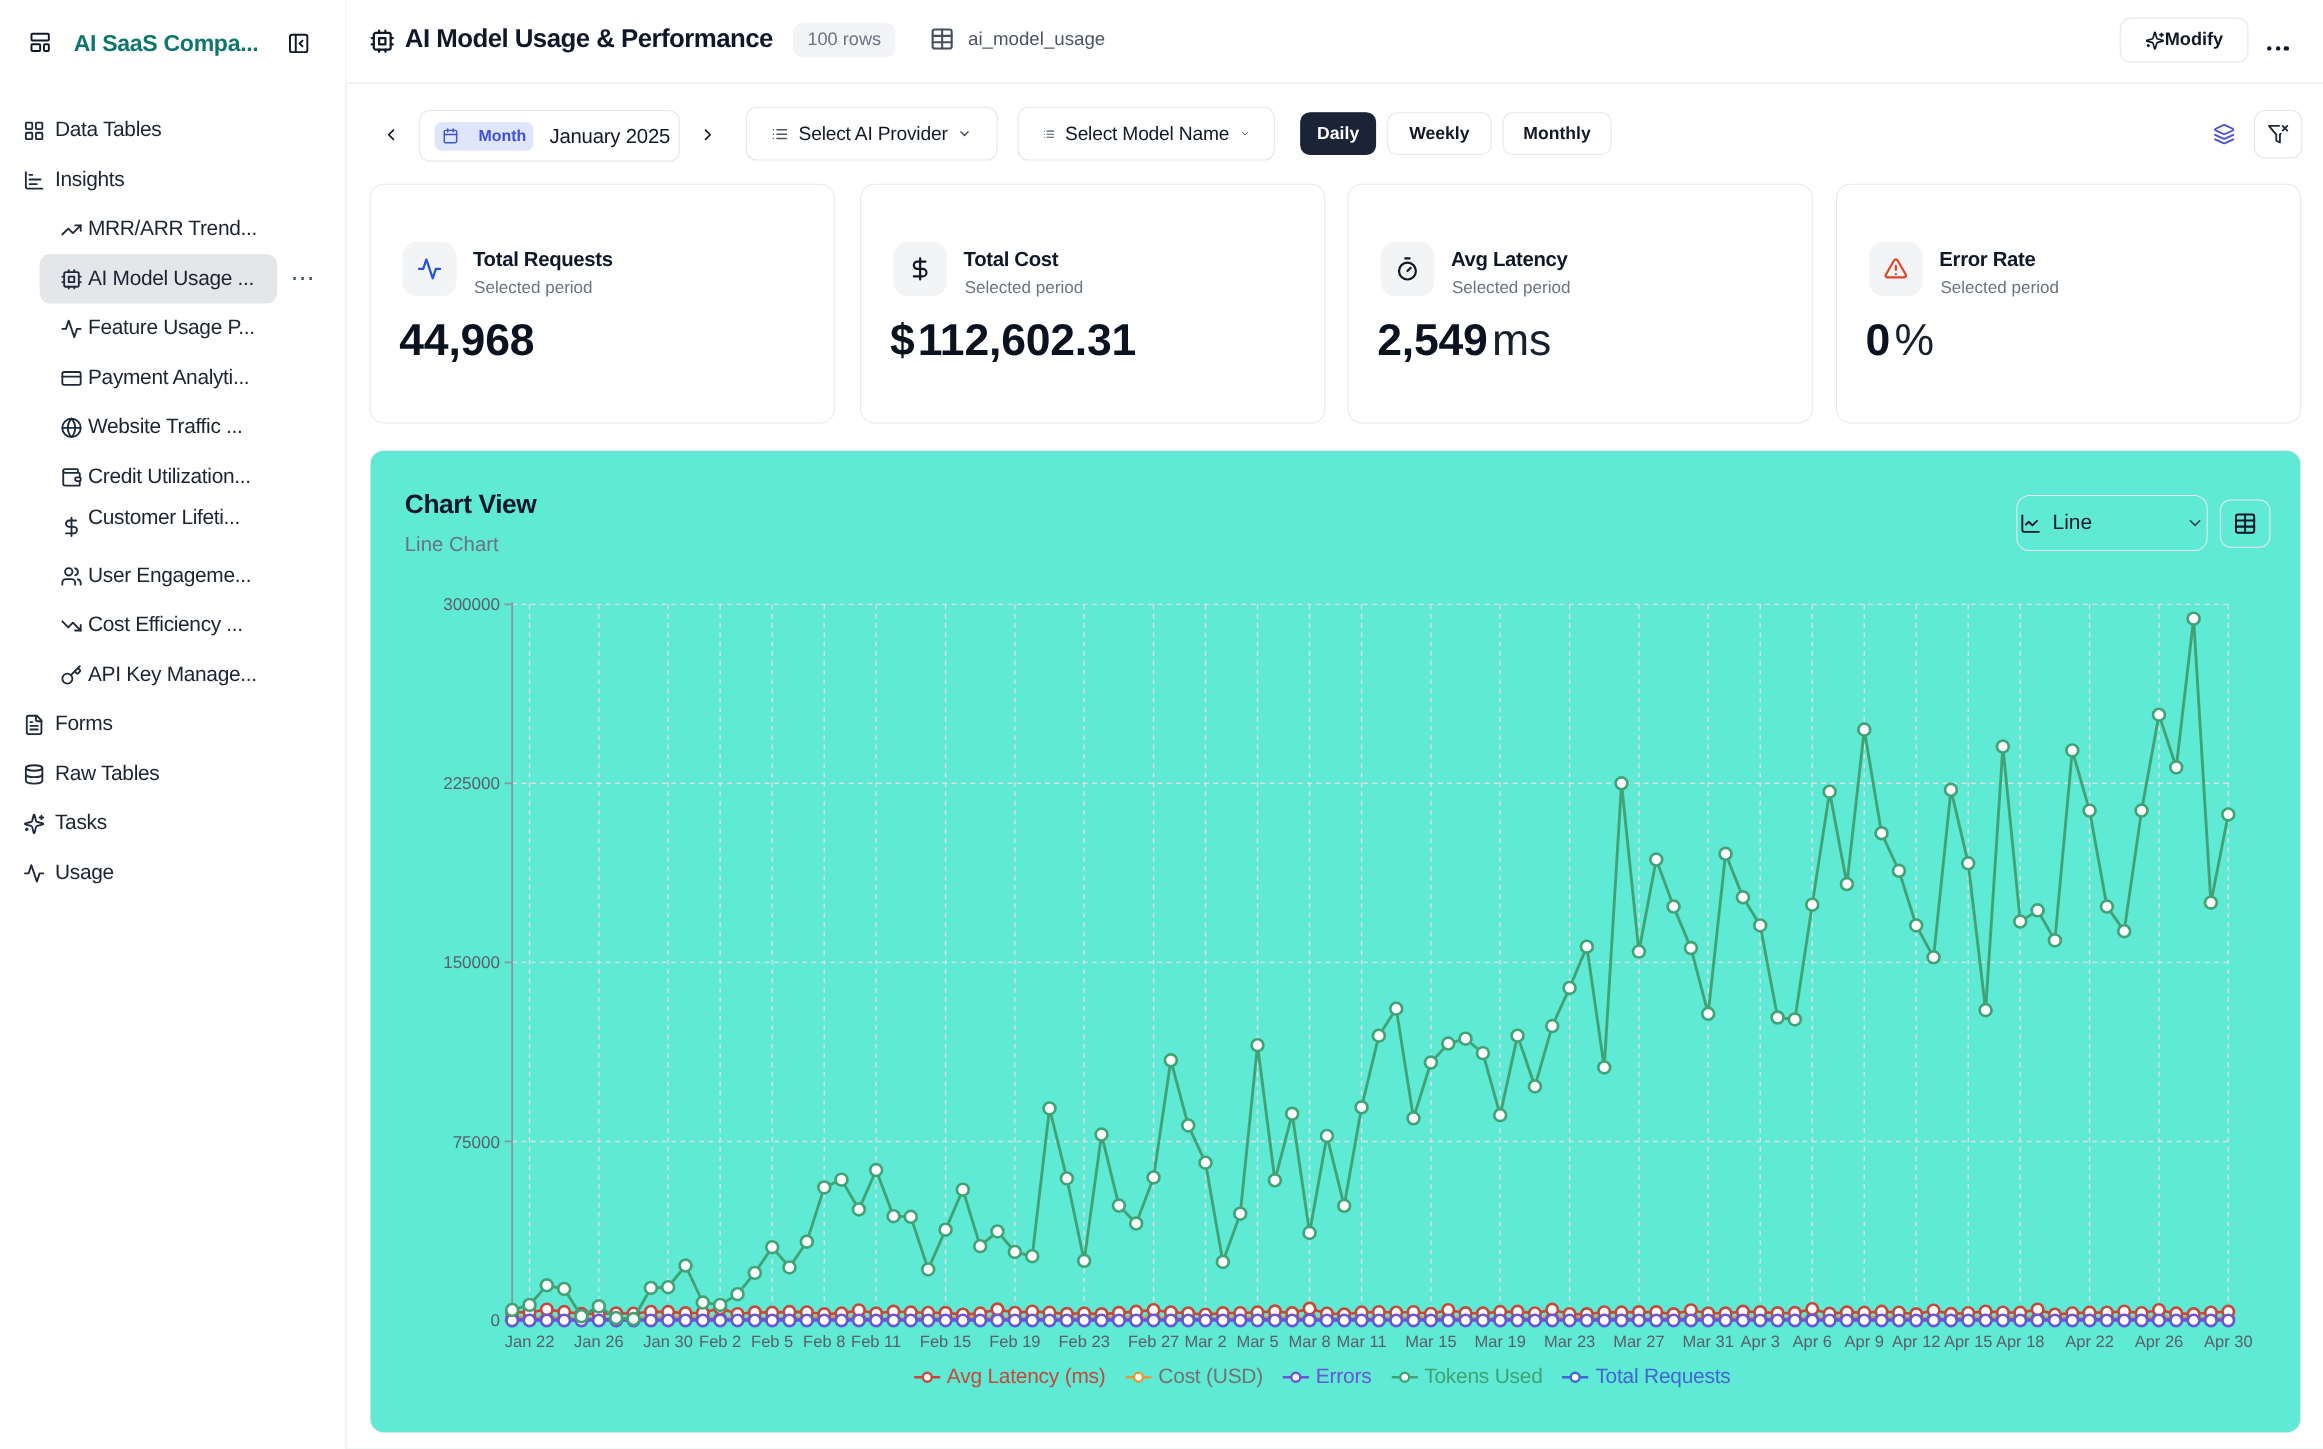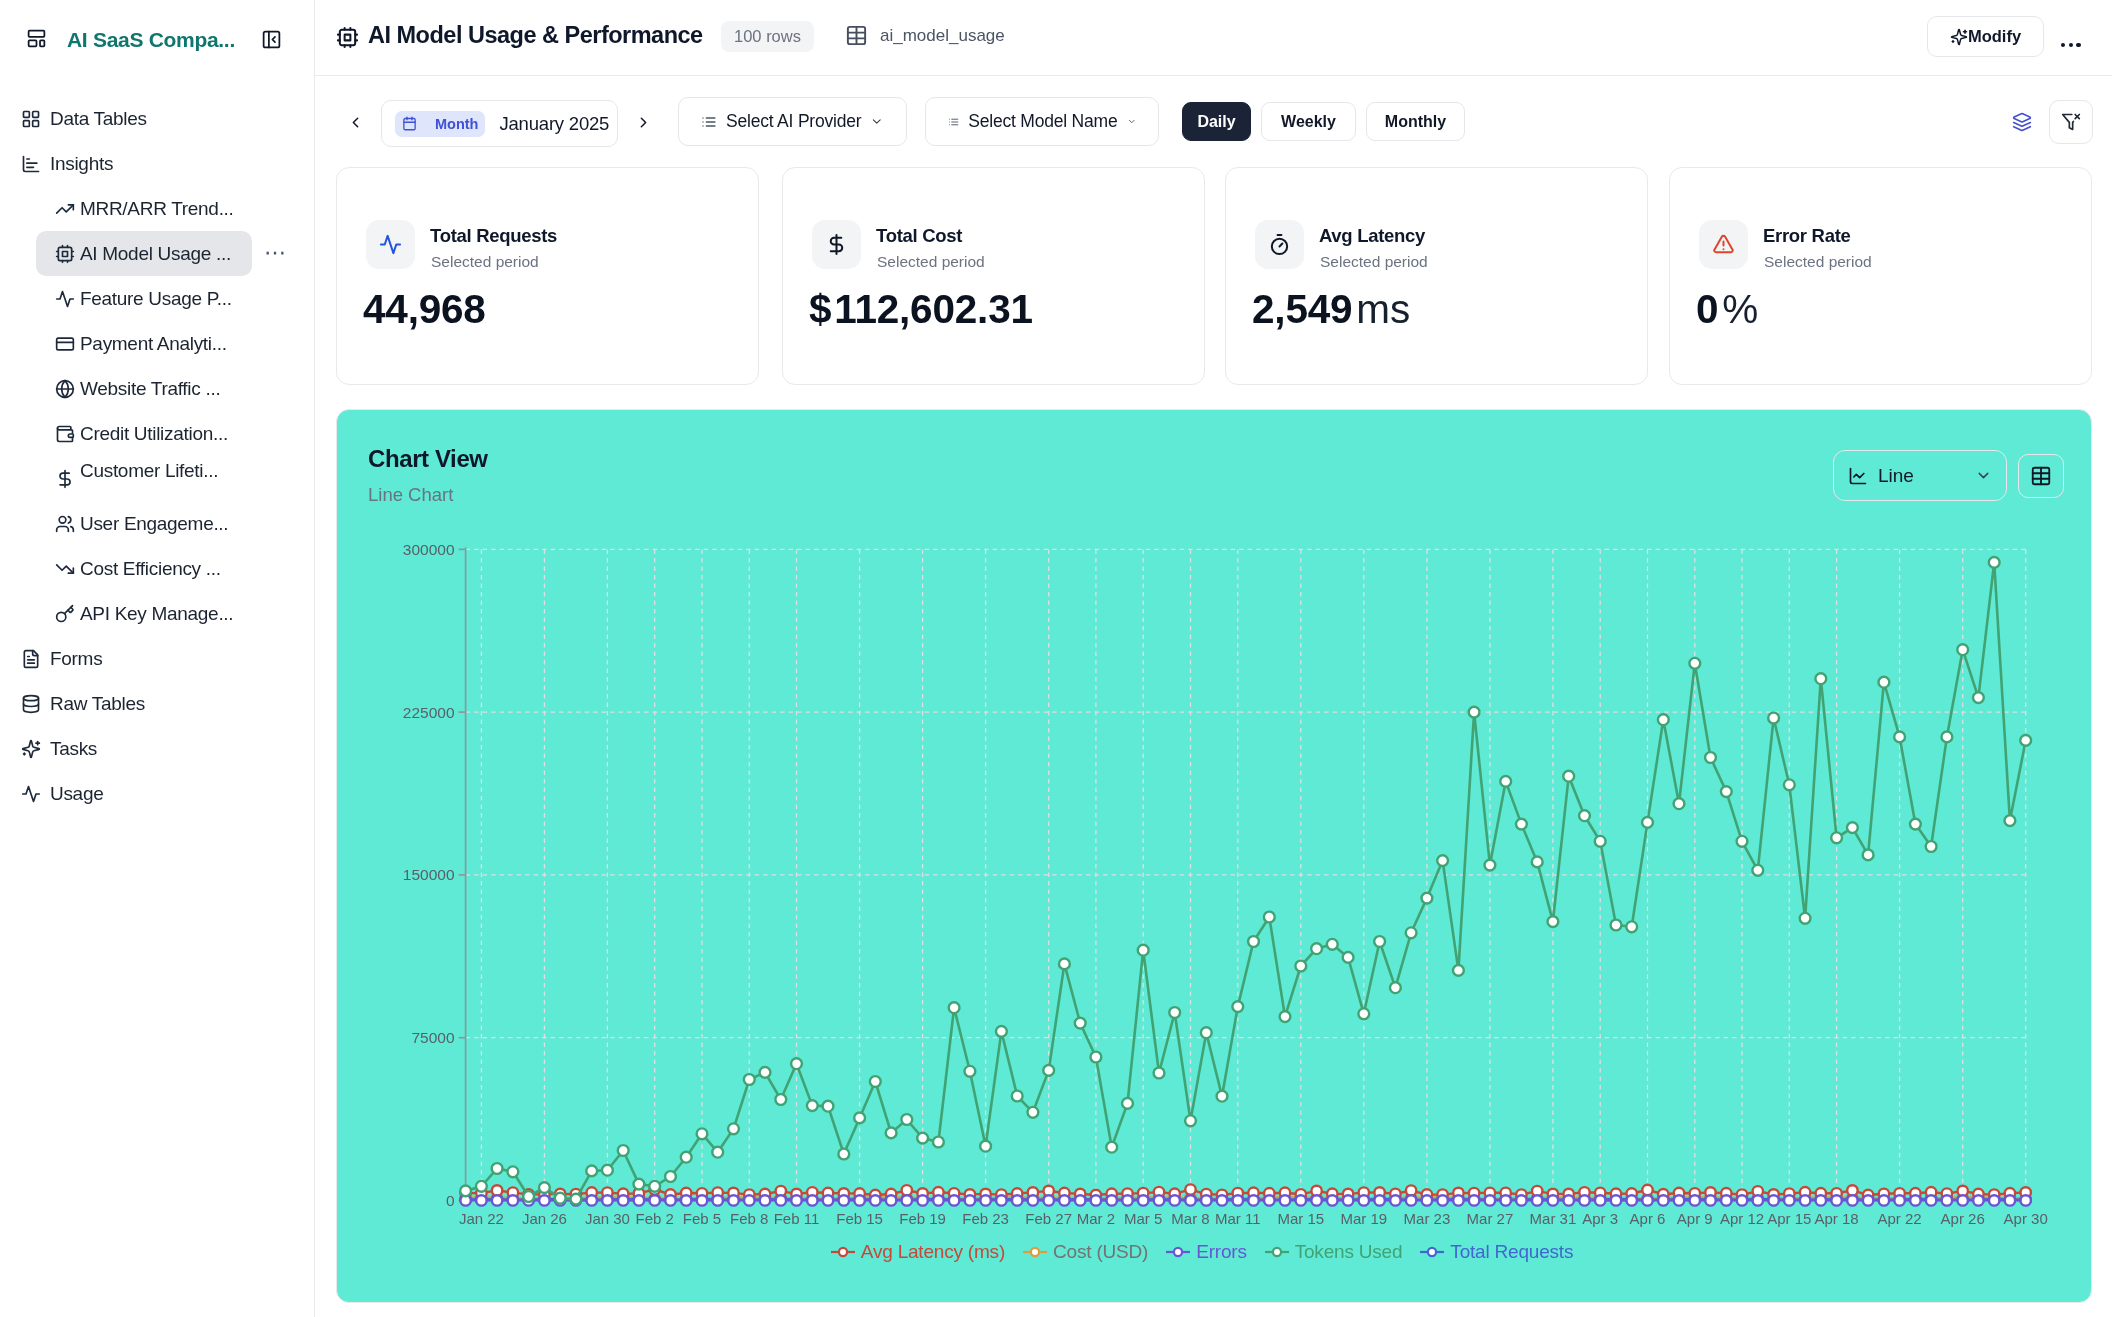--- a/index.html
+++ b/index.html
@@ -36,21 +36,21 @@
  display:flex;align-items:center;justify-content:center}
 .card-t{position:absolute;left:93px;top:57px;font-size:18.5px;font-weight:700;color:#0f172a;letter-spacing:-.3px}
 .card-s{position:absolute;left:94px;top:85px;font-size:15.5px;color:#6b7280}
 .card-v{position:absolute;left:26px;top:121px;font-size:40.5px;line-height:40px;font-weight:700;color:#0b1220;letter-spacing:-.2px}
 .vd{margin-right:3px}
 .vu{font-weight:400;margin-left:4px;color:#16202e}
 .chart-card{position:absolute;left:336px;top:409px;width:1756px;height:894px;background:#5eead4;border:1px solid #e7e9ec;border-radius:13px}
 .cc-title{position:absolute;left:31px;top:35px;font-size:24px;font-weight:700;color:#0f172a;letter-spacing:-.4px}
 .cc-sub{position:absolute;left:31px;top:74px;font-size:18.5px;color:#6b7280}
 .line-sel{position:absolute;left:1496px;top:40px;width:174px;height:51px;border:1px solid #e5e7eb;border-radius:12px;
- display:flex;align-items:center;padding:0 14px;gap:10px}
+ display:flex;align-items:center;padding:0 2px;gap:10px}
 .line-sel span{font-size:19px;color:#111827;flex:1}
 .tbl-btn{position:absolute;left:1681px;top:44px;width:46px;height:44px;border:1px solid #e5e7eb;border-radius:10px;
  display:flex;align-items:center;justify-content:center}
 .legend{position:absolute;left:324px;top:1241px;width:1756px;display:flex;justify-content:center;gap:18px}
 .leg{display:flex;align-items:center;font-size:19px;font-weight:500;letter-spacing:-.2px}
 </style></head>
 <body>
 <div class="sidebar">
     <svg style="position:absolute;left:26px;top:28px;" width="21" height="21" viewBox="0 0 24 24" fill="none" stroke="#0f172a" stroke-width="2.0" stroke-linecap="round" stroke-linejoin="round">
       <rect width="18" height="7" x="3" y="3" rx="1"></rect>

